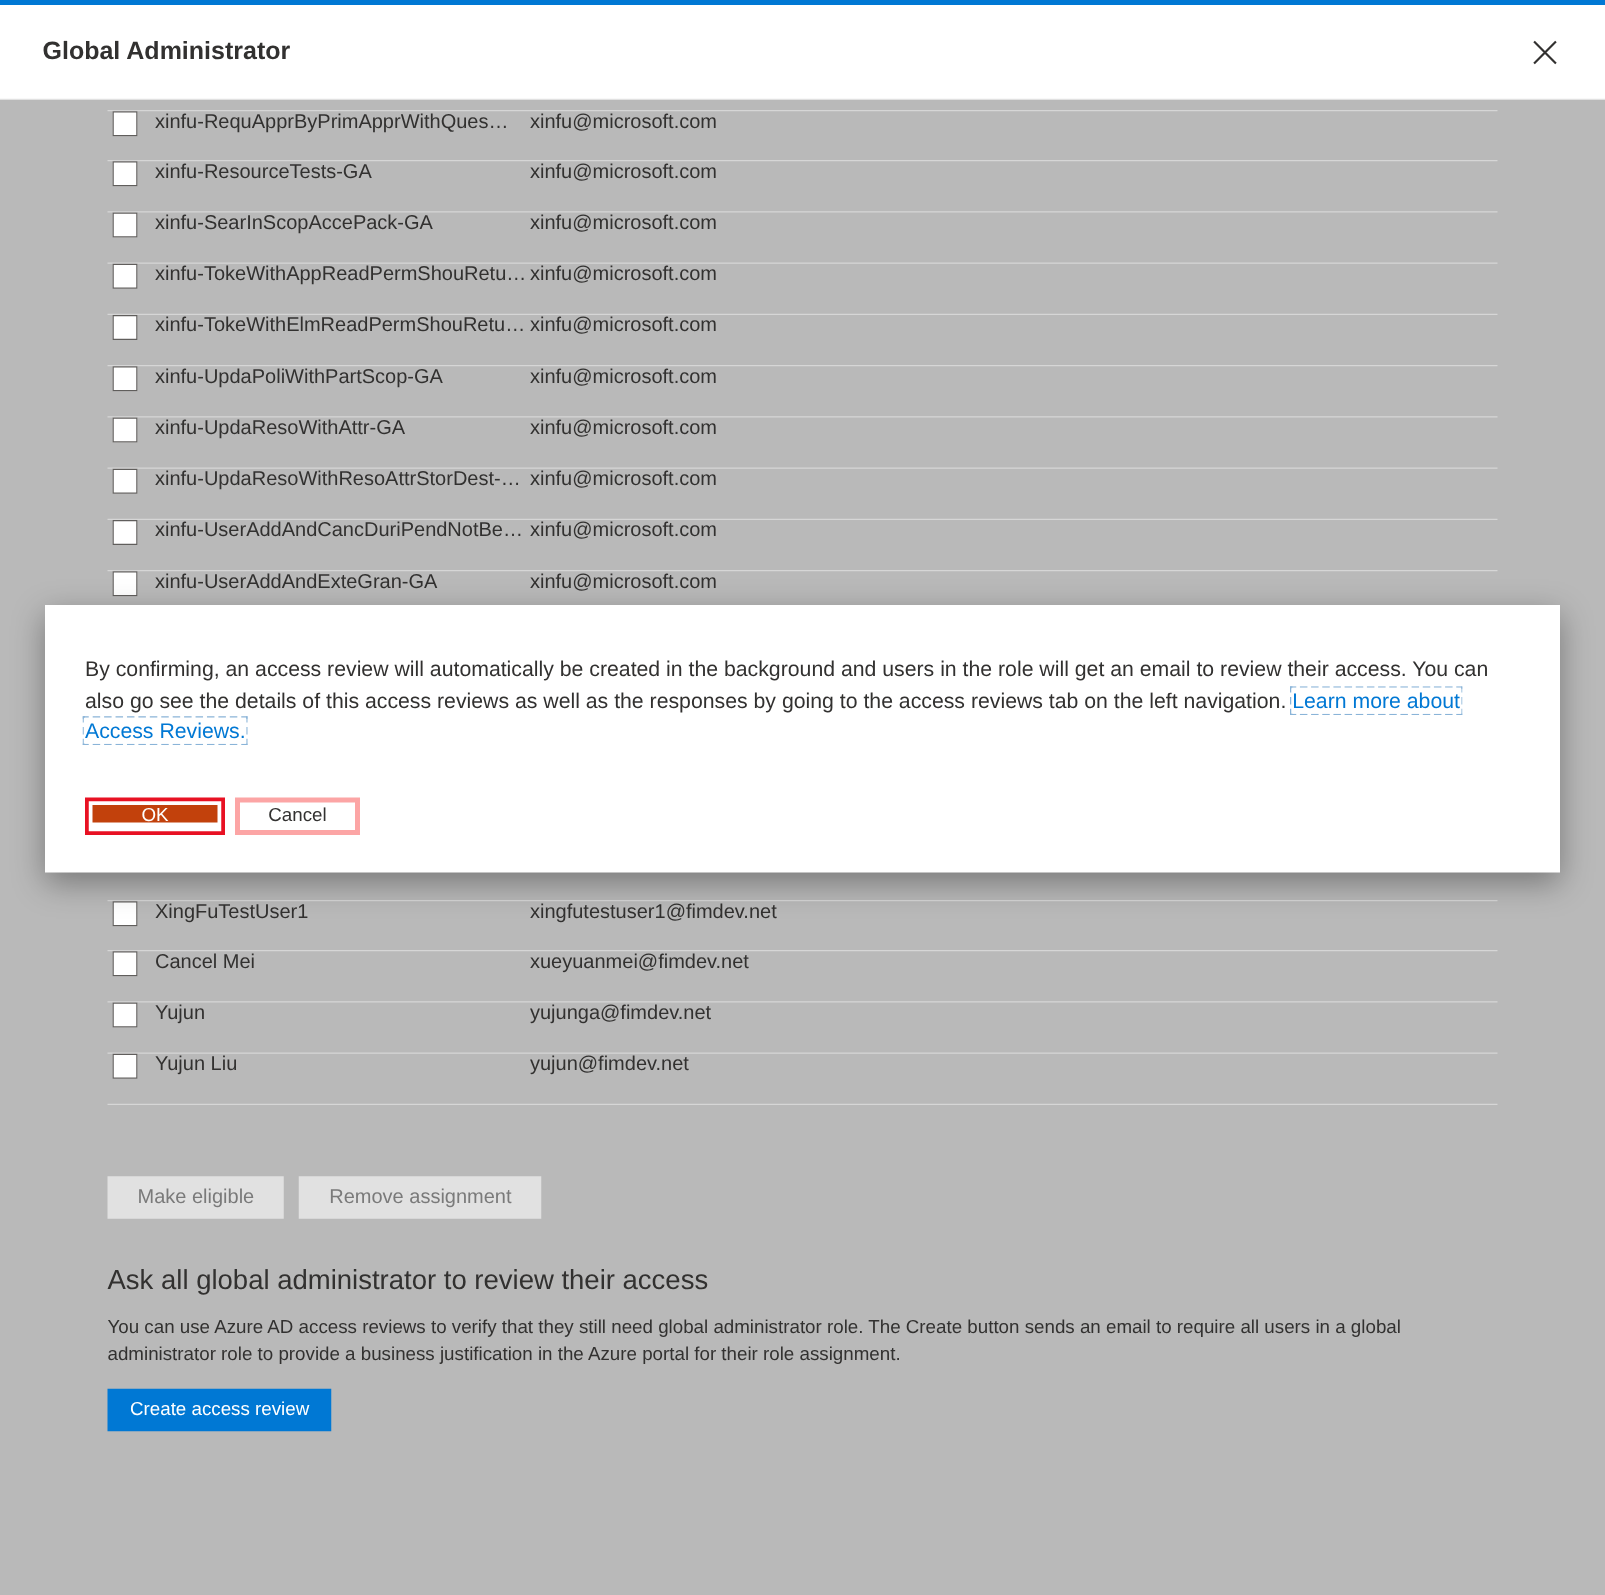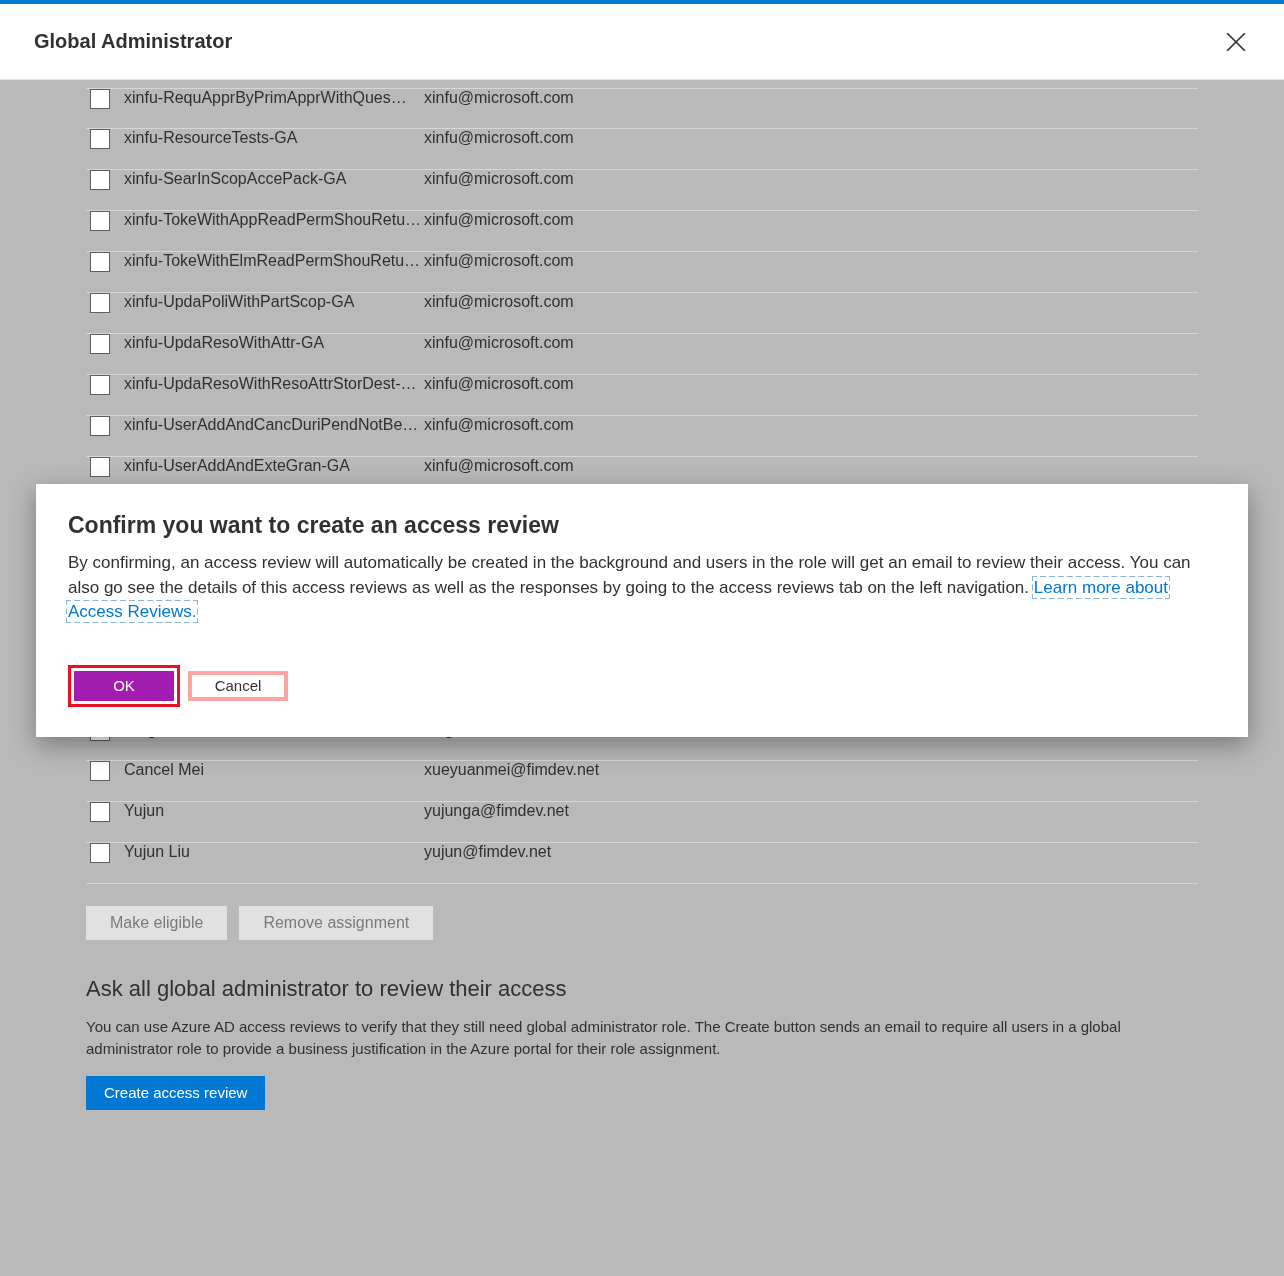--- a/index.html
+++ b/index.html
@@ -24,41 +24,41 @@
   .user-row:first-child { border-top: 1px solid #d6d6d6; }
   .cb {
     width: 20px; height: 20px; border: 1px solid #605e5c; background: #fff; flex: 0 0 20px; margin-right: 14px;
   }
   .uname { width: 300px; font-size: 16px; color: #323130; white-space: nowrap; overflow: hidden; text-overflow: ellipsis; }
   .uemail { font-size: 16px; color: #323130; }
   .spacer { height: 222px; }
   .action-bar { display: flex; gap: 12px; margin-top: 22px; }
   .action-btn {
     height: 34px; padding: 0 24px; background: #e1e1e1; color: #7a7a7a;
-    font-size: 16px; border: none; display: flex; align-items: center;
+    font-size: 16px; border: none; display: flex; align-items: center; margin-top: 35px;
   }
   .section-title { font-size: 22px; font-weight: 400; color: #323130; margin-top: 36px; }
   .section-desc { font-size: 15px; color: #323130; margin-top: 14px; line-height: 1.45; }
   .primary-btn {
     height: 34px; background: #0078d4; color: #fff; border: none; font-size: 15px;
     padding: 0 18px; margin-top: 16px; cursor: pointer;
   }
 
   .dialog {
     position: absolute; left: 36px; right: 36px; top: 404px;
     background: #fff; box-shadow: 0 8px 24px rgba(0,0,0,0.35);
     padding: 28px 32px 30px 32px;
   }
   .dialog-title { font-size: 23px; font-weight: 600; color: #323130; }
   .dialog-desc { font-size: 17px; color: #323130; margin-top: 12px; line-height: 1.45; }
   .dialog-desc a { color: #0078d4; text-decoration: none; outline: 1px dashed #8ab4d8; outline-offset: 1px; }
   .dialog-actions { margin-top: 40px; display: flex; gap: 8px; align-items: center; }
   .ok-wrap { border: 3px solid #e81123; padding: 3px; display: inline-block; }
   .ok-btn {
-    width: 100px; height: 30px; background: #a21caf; color: #fff; border: none;
+    width: 100px; height: 14px; background: #c2410c; color: #fff; border: none;
     font-size: 15px; cursor: pointer;
   }
   .cancel-btn {
     width: 100px; height: 30px; background: #fff; border: 4px solid #fca5a5;
     font-size: 15px; color: #323130; cursor: pointer;
   }
 </style>
 </head>
 <body>
 
@@ -160,21 +160,20 @@
     <button class="action-btn">Make eligible</button>
     <button class="action-btn">Remove assignment</button>
   </div>
 
   <div class="section-title">Ask all global administrator to review their access</div>
   <div class="section-desc">You can use Azure AD access reviews to verify that they still need global administrator role. The Create button sends an email to require all users in a global administrator role to provide a business justification in the Azure portal for their role assignment.</div>
   <button class="primary-btn">Create access review</button>
 
   
   <div class="dialog">
-    <div class="dialog-title">Confirm you want to create an access review</div>
     <div class="dialog-desc">
       <span>By confirming, an access review will automatically be created in the background and users in the role will get an email to review their access. You can also go see the details of this access reviews as well as the responses by going to the access reviews tab on the left navigation. </span><a href="#">Learn more about Access Reviews.</a>
     </div>
     <div class="dialog-actions">
       <span class="ok-wrap">
         <button class="ok-btn">OK</button>
       </span>
       <button class="cancel-btn">Cancel</button>
     </div>
   </div>

